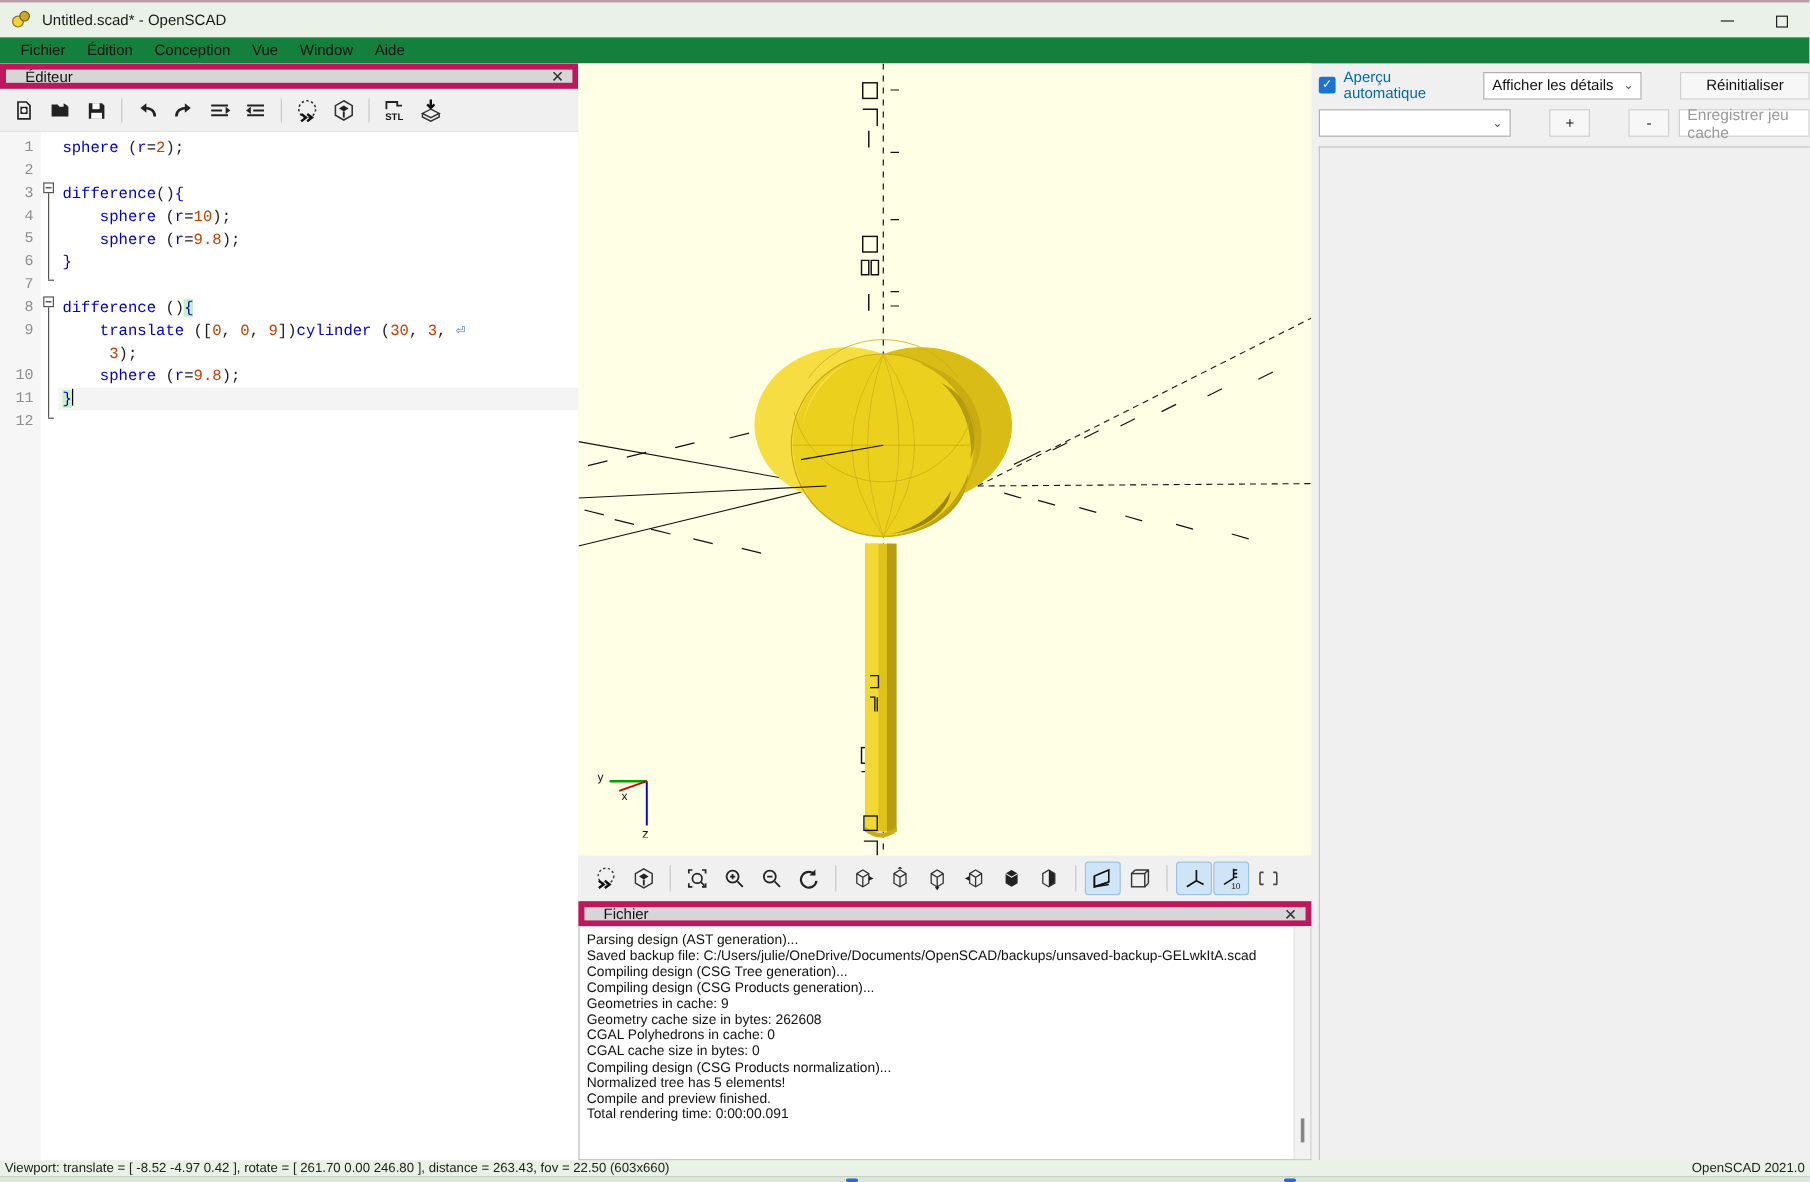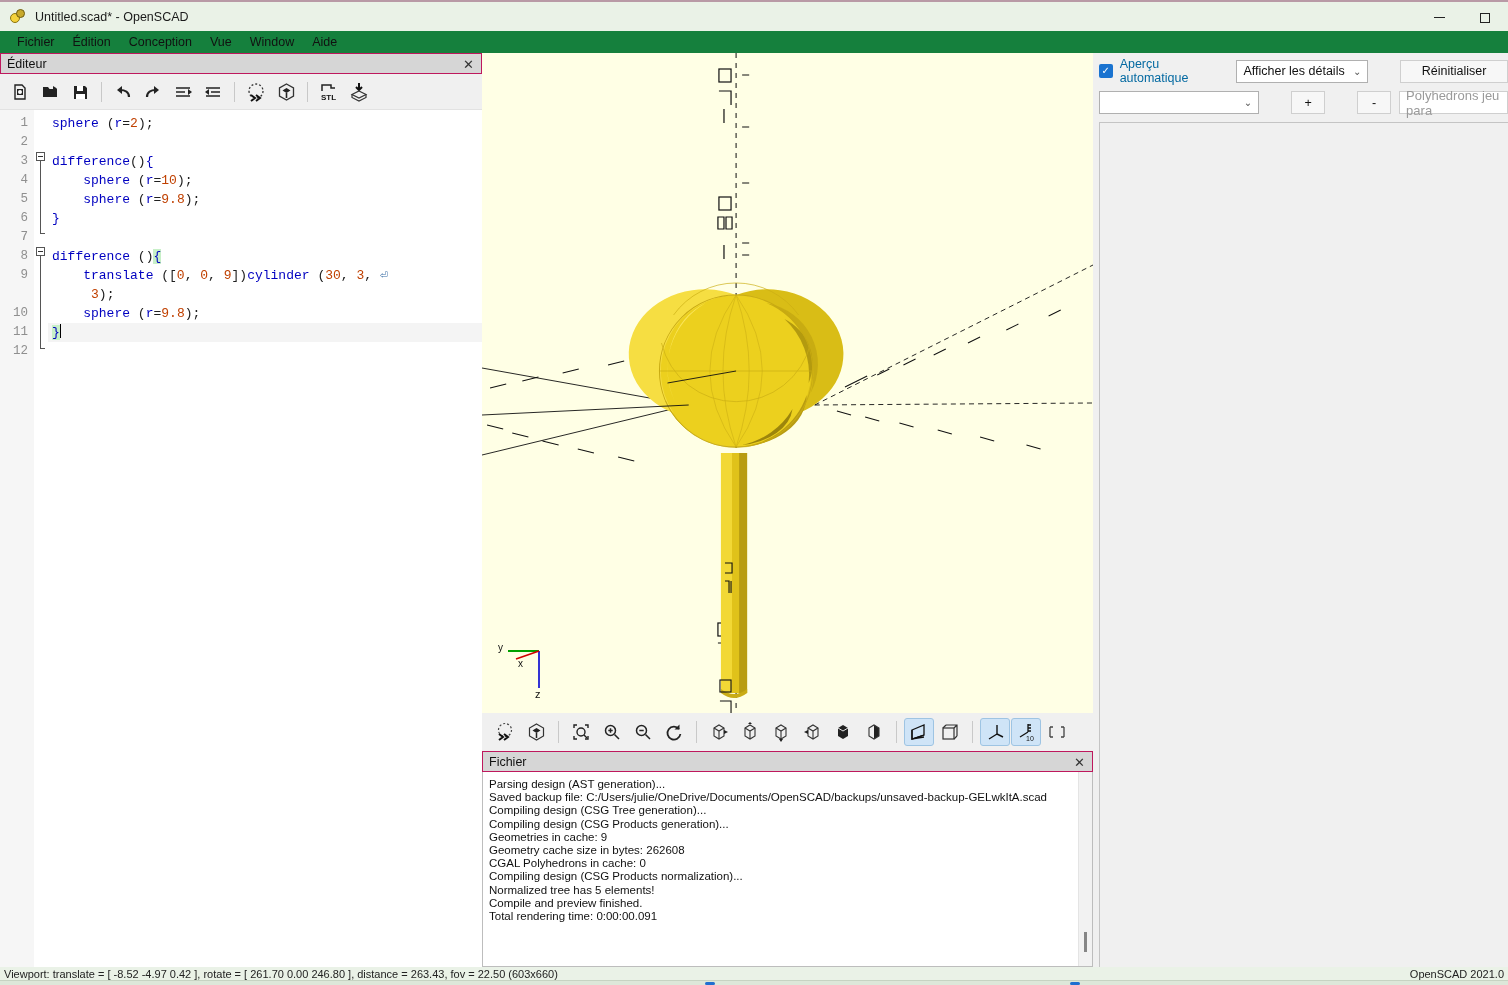--- a/index.html
+++ b/index.html
@@ -44,22 +44,22 @@
 
   
   #main { position:absolute; top:53px; left:0; right:0; bottom:18px; }
 
   
   #editor-dock {
     position:absolute; left:0; top:0; width:482px; bottom:0;
     background:#f0f0f0; display:flex; flex-direction:column;
   }
   .dock-title {
-    height:21px; background:#d6d6d6; border:1px solid #be185d;
-    display:flex; align-items:center; padding:0 6px;
+    height:21px; background:#d6d6d6; border:5px solid #be185d;
+    display:flex; align-items:center; padding:0 16px;
     font-size:12.5px; color:#111; position:relative;
   }
   .dock-title .close-x {
     position:absolute; right:7px; top:50%; transform:translateY(-50%);
     font-size:13px; color:#333; line-height:1; cursor:default;
   }
   #editor-toolbar {
     height:36px; background:#f0f0f0; display:flex; align-items:center;
     padding-left:6px; gap:2px; border-bottom:1px solid #e2e2e2;
   }
@@ -593,20 +593,21 @@
         <span class="close-x">✕</span>
       </div>
       <div id="console-body">
         <div class="cons-line">Parsing design (AST generation)...</div>
         <div class="cons-line">Saved backup file: C:/Users/julie/OneDrive/Documents/OpenSCAD/backups/unsaved-backup-GELwkItA.scad</div>
         <div class="cons-line">Compiling design (CSG Tree generation)...</div>
         <div class="cons-line">Compiling design (CSG Products generation)...</div>
         <div class="cons-line">Geometries in cache: 9</div>
         <div class="cons-line">Geometry cache size in bytes: 262608</div>
         <div class="cons-line">CGAL Polyhedrons in cache: 0</div>
+        <div class="cons-line">CGAL cache size in bytes: 0</div>
         <div class="cons-line">Compiling design (CSG Products normalization)...</div>
         <div class="cons-line">Normalized tree has 5 elements!</div>
         <div class="cons-line">Compile and preview finished.</div>
         <div class="cons-line">Total rendering time: 0:00:00.091</div>
         <div id="console-scroll">
           <div id="console-thumb"></div>
         </div>
       </div>
     </div>
   </div>
@@ -631,21 +632,21 @@
           <span></span>
           <span class="chev">⌄</span>
         </div>
         <div class="btn" style="width:36px;">
           <span>+</span>
         </div>
         <div class="btn" style="width:36px;">
           <span>-</span>
         </div>
         <div class="txtin" style="width:125px;">
-          <span>Polyhedrons jeu para</span>
+          <span>Enregistrer jeu cache</span>
         </div>
       </div>
     </div>
     <div id="cust-list"></div>
   </div>
 
 </div>
 
 <div id="statusbar">
   <span id="status-left">Viewport: translate = [ -8.52 -4.97 0.42 ], rotate = [ 261.70 0.00 246.80 ], distance = 263.43, fov = 22.50 (603x660)</span>

